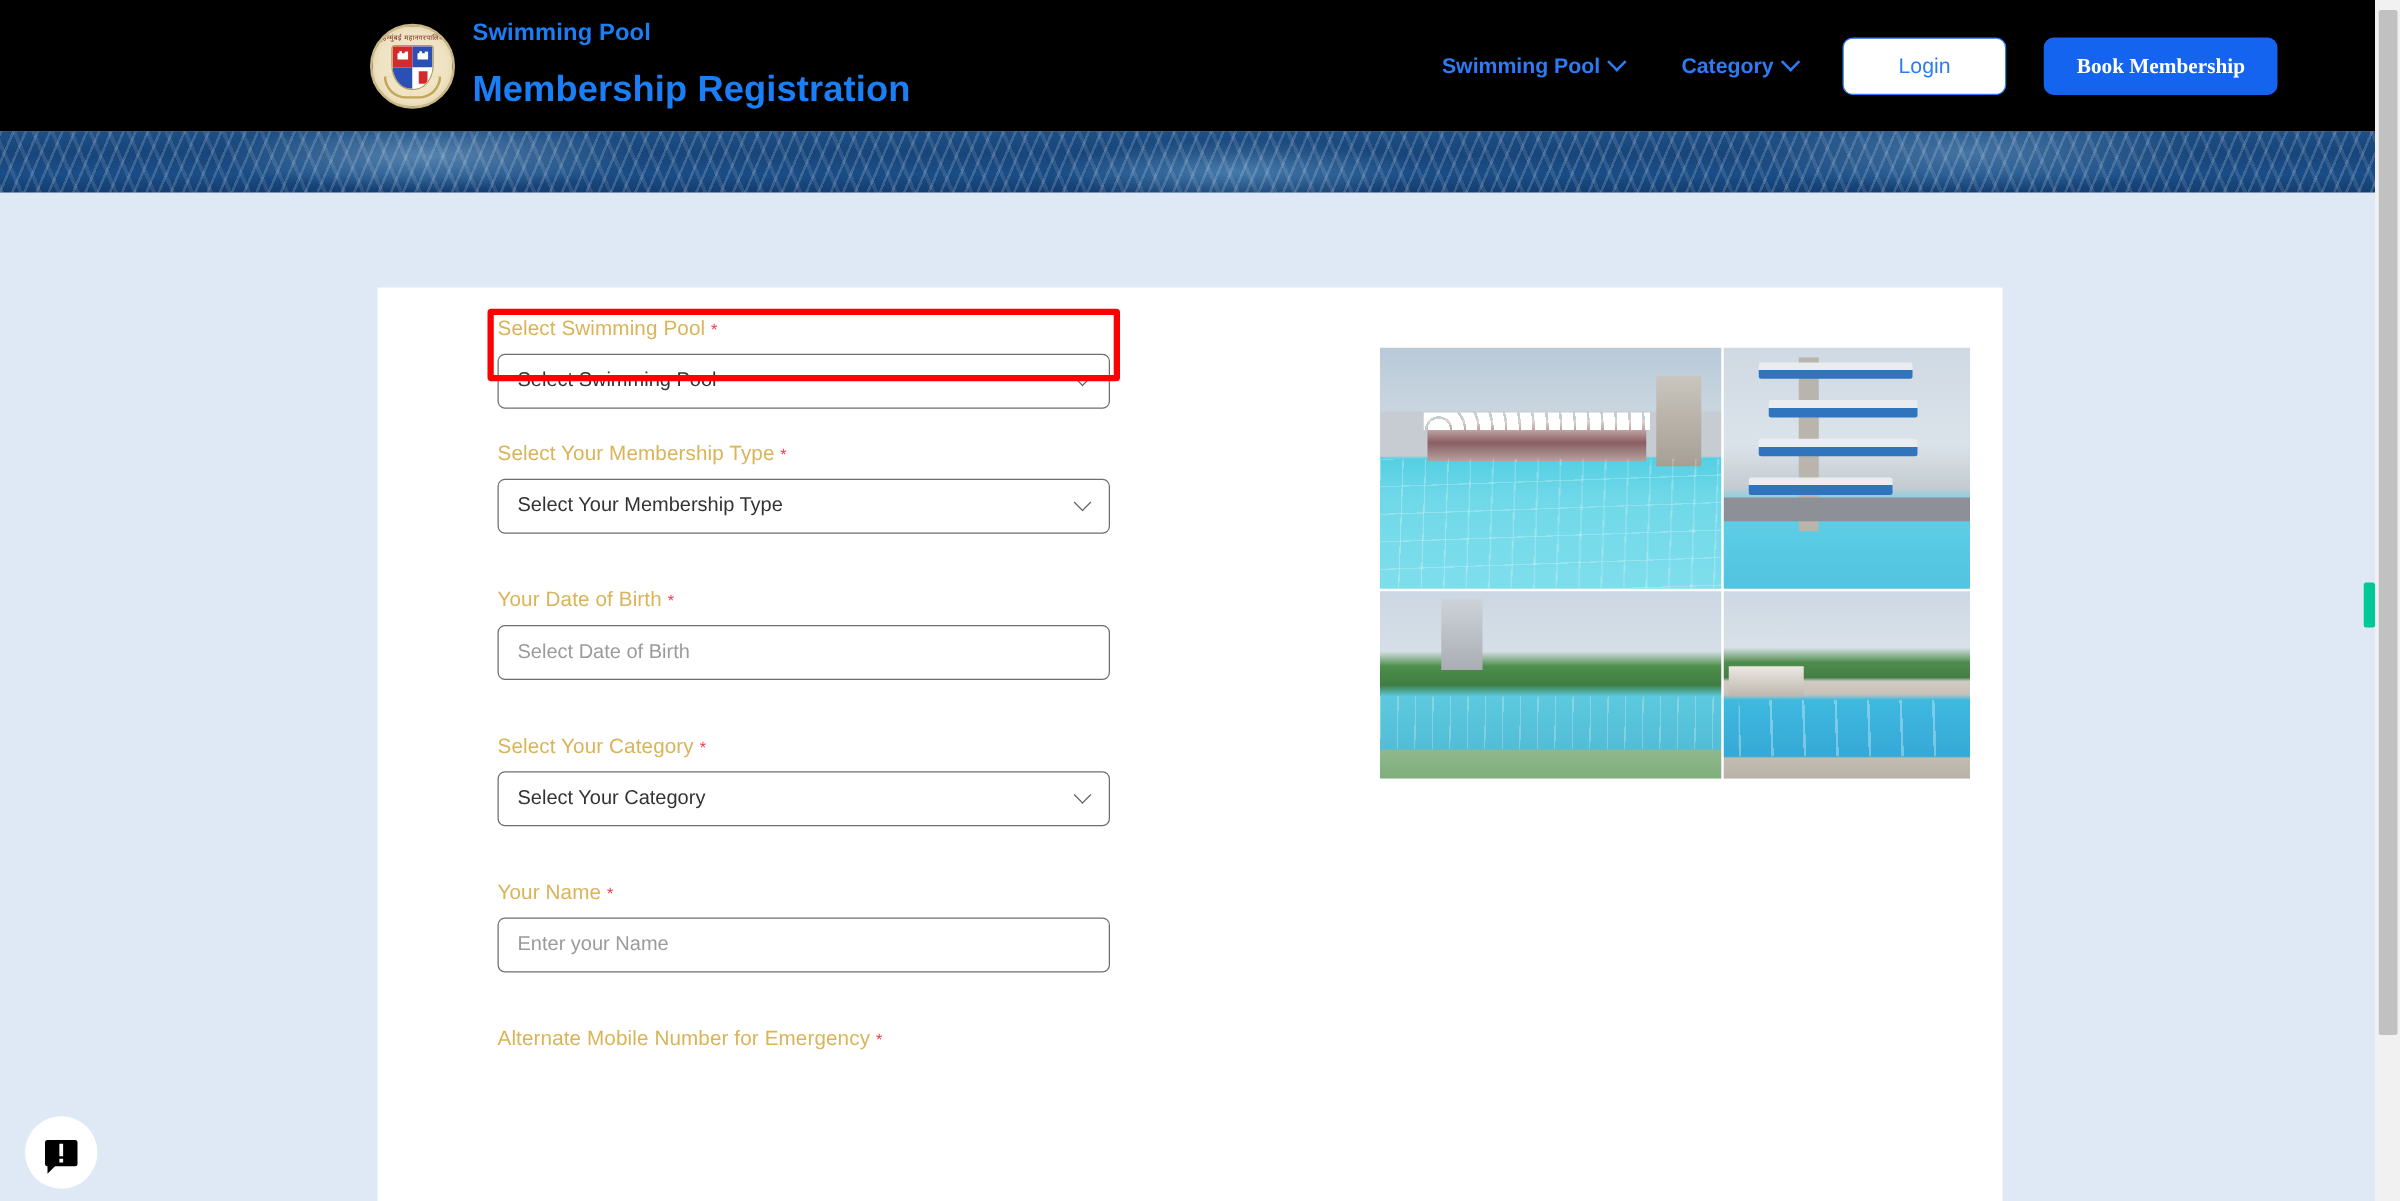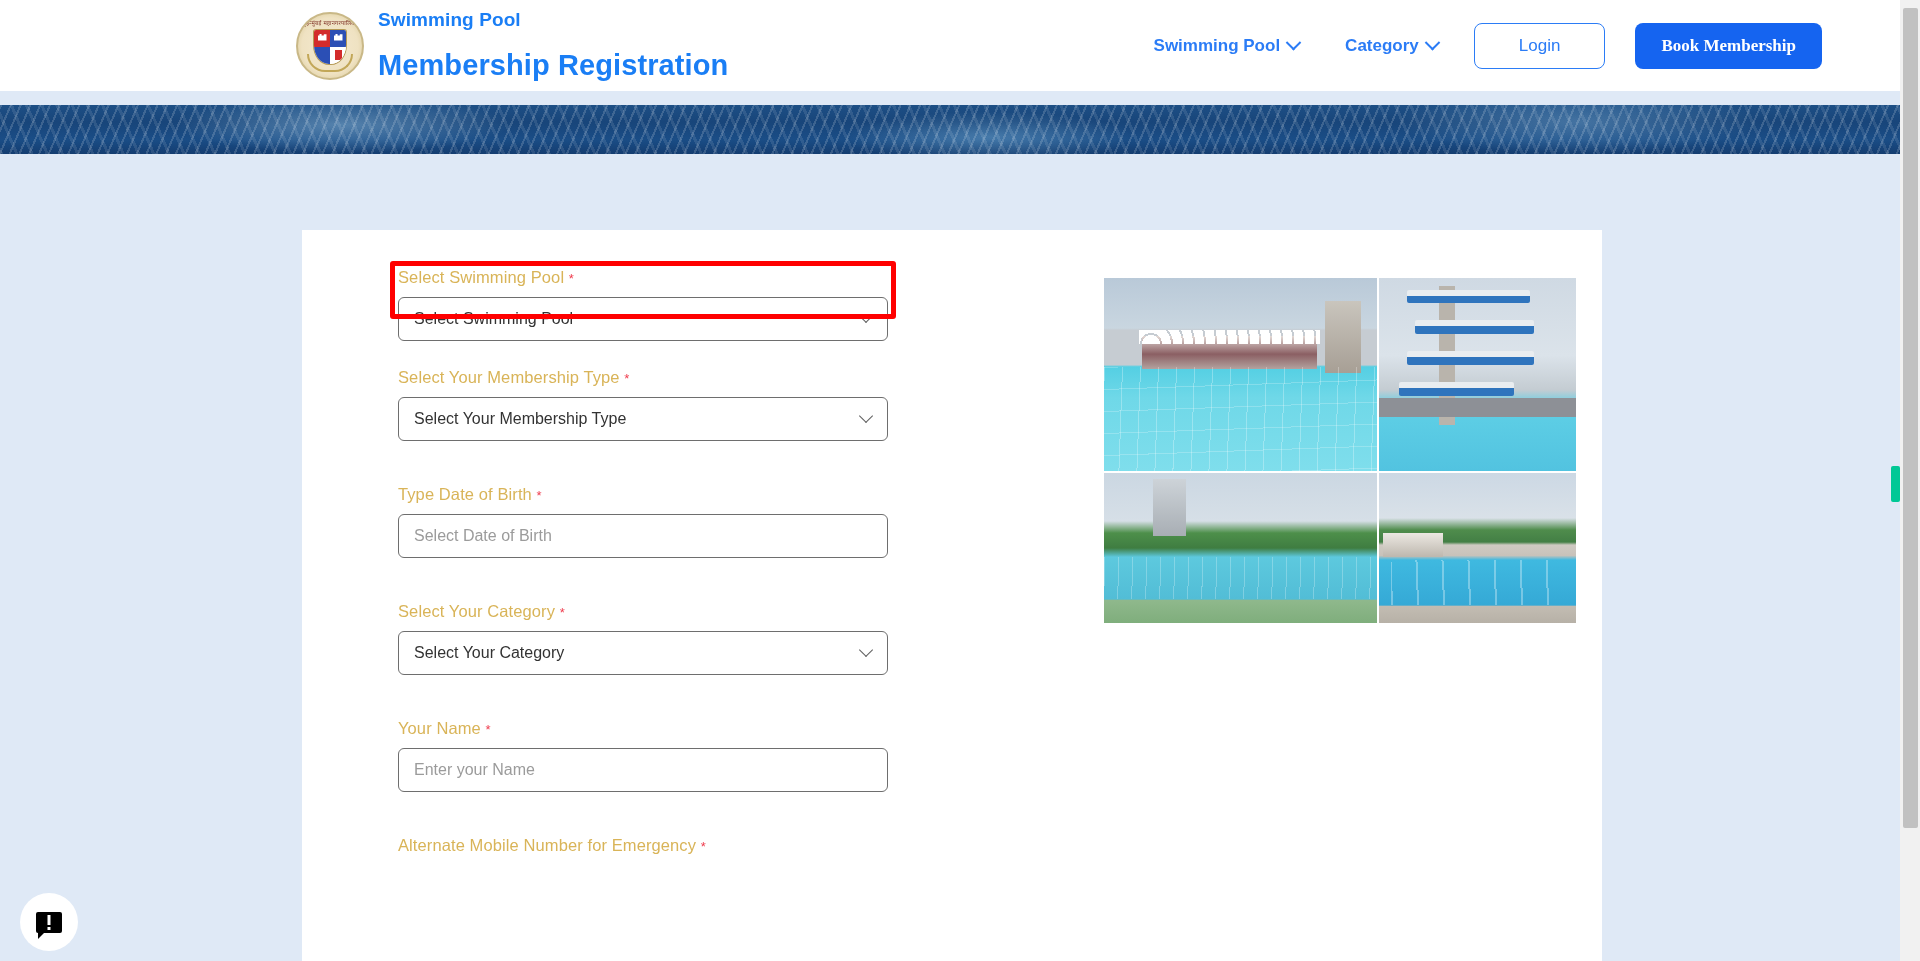--- a/index.html
+++ b/index.html
@@ -19,22 +19,22 @@
     height: 961px;
     background: #dfe9f6;
     overflow: hidden;
   }
 
   
   .header {
     position: absolute;
     top: 0; left: 0;
     width: 1900px;
-    height: 91px;
-    background: #ffffff;
+    height: 105px;
+    background: #000000;
     display: flex;
     align-items: center;
     z-index: 5;
   }
 
   .brand {
     display: flex;
     align-items: center;
     margin-left: 296px;
     gap: 14px;
@@ -193,21 +193,21 @@
     top: 230px;
     left: 302px;
     width: 1300px;
     height: 731px;
     background: #ffffff;
     display: flex;
   }
 
   .form-col {
     width: 760px;
-    padding: 38px 0 0 96px;
+    padding: 24px 0 0 96px;
   }
 
   .field { margin-bottom: 44px; position: relative; }
   .field.first { margin-bottom: 27px; }
 
   .field-label {
     font-size: 16.5px;
     color: #d9b458;
     font-weight: 400;
     margin-bottom: 10px;
@@ -484,21 +484,21 @@
           <span class="req">*</span>
         </label>
         <div class="control">
           <span class="value">Select Your Membership Type</span>
           <span class="caret"></span>
         </div>
       </div>
 
       <div class="field">
         <label class="field-label">
-          <span>Type Date of Birth</span>
+          <span>Your Date of Birth</span>
           <span class="req">*</span>
         </label>
         <div class="control">
           <span class="placeholder">Select Date of Birth</span>
         </div>
       </div>
 
       <div class="field">
         <label class="field-label">
           <span>Select Your Category</span>

